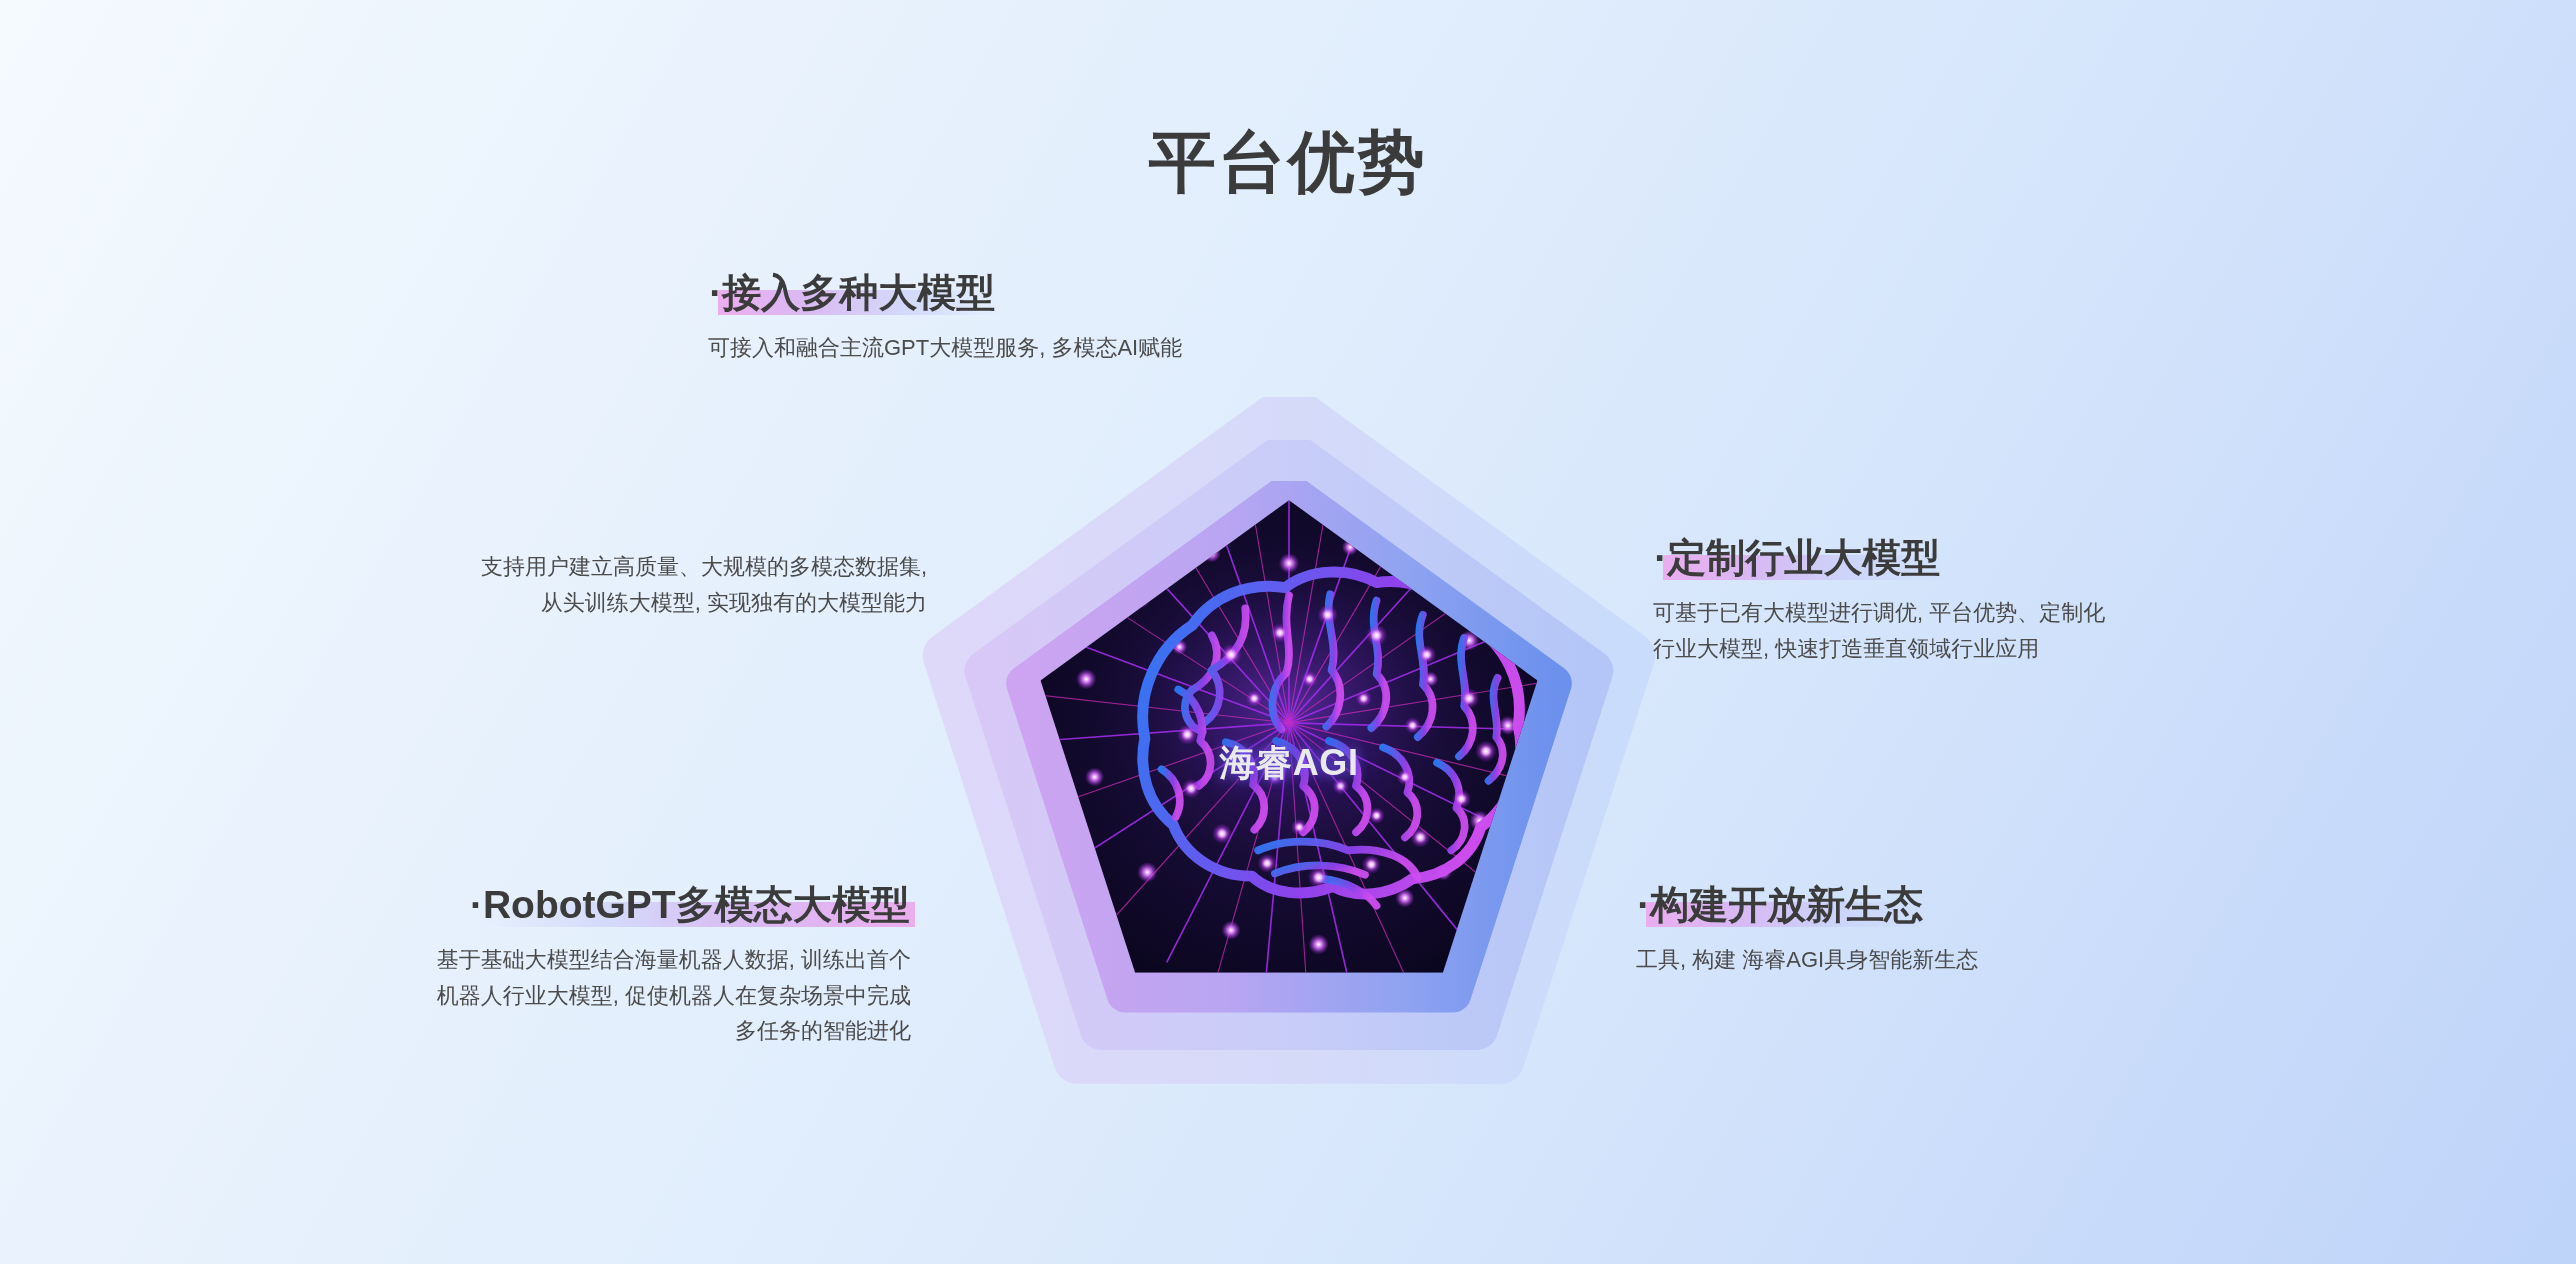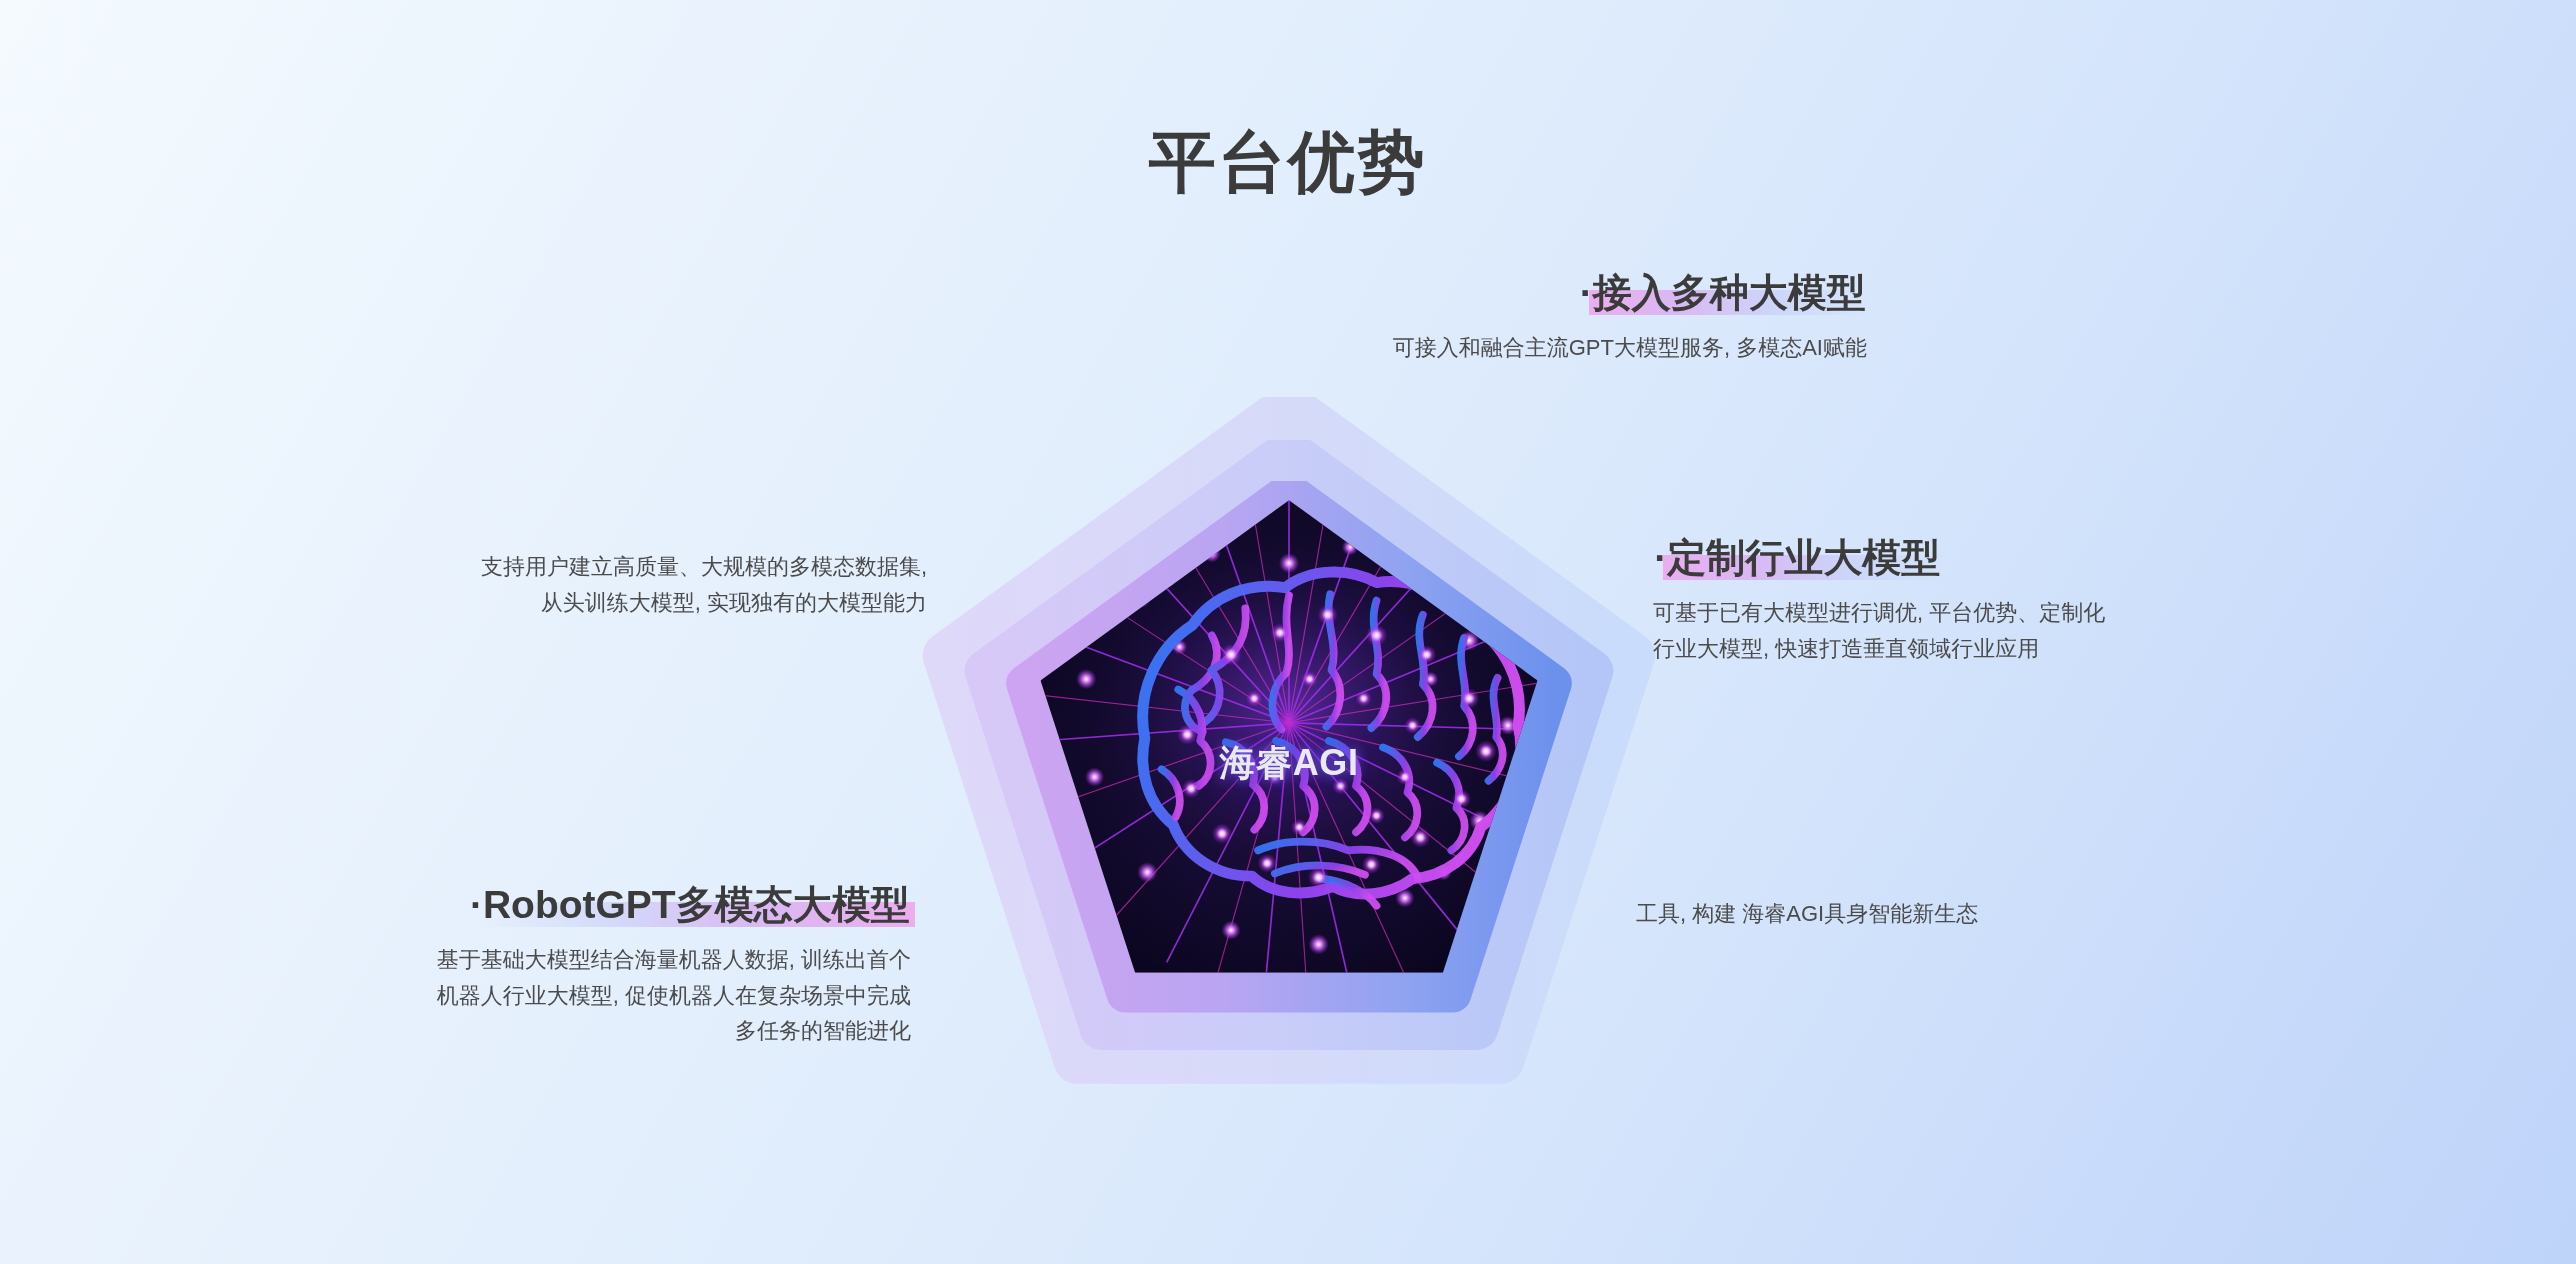--- a/index.html
+++ b/index.html
@@ -124,21 +124,21 @@
   .f-body {
     font-size: 22px;
     color: #4b4b4b;
     line-height: 1.62;
     margin-top: 14px;
     white-space: nowrap;
   }
 
   .align-right { text-align: right; }
   .align-left  { text-align: left;  }
-  .align-center{ text-align: right;}
+  .align-center{ text-align: left;}
 
   
   #feat-top     { left: 708px; top: 270px;  width: 1159px; }
   #feat-left-1  { left: 116px;  top: 535px;  width: 811px; }
   #feat-left-2  { left: 100px;  top: 882px; width: 811px; }
   #feat-right-1 { left: 1653px; top: 535px;  width: 824px; }
   #feat-right-2 { left: 1636px; top: 882px; width: 837px; }
 </style>
 </head>
 <body>
@@ -402,19 +402,23 @@
       <span class="f-dot">·</span><span>定制行业大模型</span>
       <span class="bar bar-r"></span>
     </div>
     <div class="f-body">
       <div>可基于已有大模型进行调优, 平台优势、定制化</div>
       <div>行业大模型, 快速打造垂直领域行业应用</div>
     </div>
   </div>
 
   <div class="feature align-left" id="feat-right-2">
+    <div class="f-head">
+      <span class="f-dot">·</span><span>构建开放新生态</span>
+      <span class="bar bar-r"></span>
+    </div>
     <div class="f-body">
       <div>工具, 构建 海睿AGI具身智能新生态</div>
     </div>
   </div>
 
 </div>
 
 
 </body></html>

